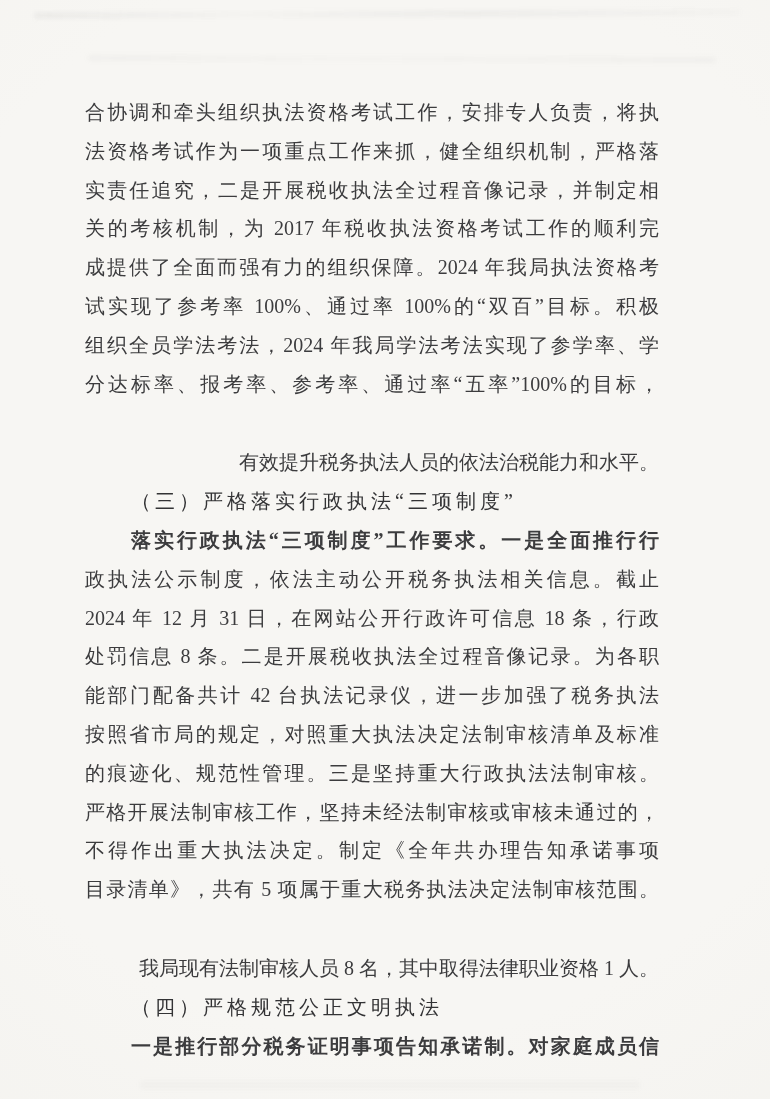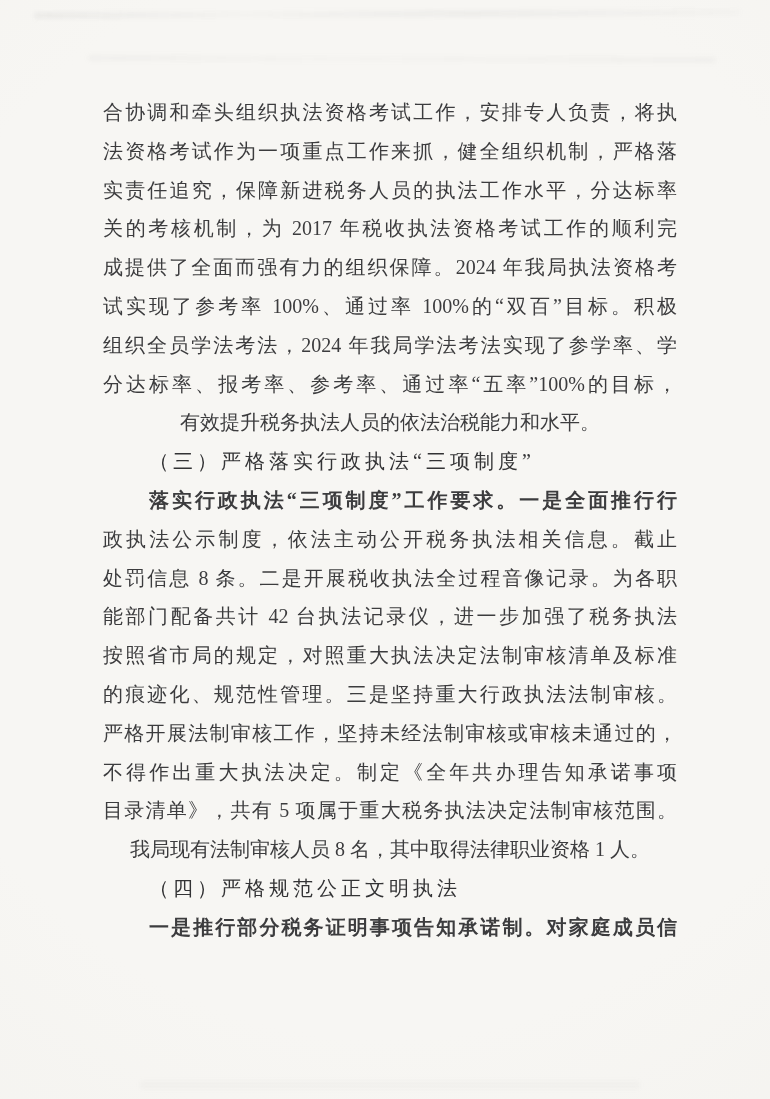--- a/index.html
+++ b/index.html
@@ -40,37 +40,38 @@
       rgba(140,140,140,0.06), rgba(150,150,150,0.02) 40%,
       rgba(140,140,140,0.055));
     transform: rotate(0.2deg);
   }
   .artifact-bottom {
     bottom: 10px; left: 140px; width: 500px; height: 8px;
     background: rgba(150,150,150,0.045);
   }
   .text-block {
     position: absolute;
-    left: 103px;
+    left: 85px;
     top: 93px;
     width: 574px;
     font-size: 20px;
     line-height: 38.8px;
     color: #3c3c3e;
   }
   .line {
     height: 38.8px;
     overflow: hidden;
   }
   .line--body {
     text-align: justify;
     text-align-last: justify;
   }
   .line--last {
-    text-align: center;
+    text-align: right;
+    margin-top: 40px;
   }
   .line--indent {
     text-align: justify;
     text-align-last: justify;
     text-indent: 46px;
     font-weight: bold;
   }
   .line--heading {
     font-weight: normal;
     padding-left: 46px;
@@ -82,30 +83,31 @@
 <body>
 
 <div class="page">
   <div class="artifact artifact-top1"></div>
   <div class="artifact artifact-top2"></div>
   <div class="artifact artifact-bottom"></div>
 
   <div class="text-block">
     <div class="line line--body">合协调和牵头组织执法资格考试工作，安排专人负责，将执</div>
     <div class="line line--body">法资格考试作为一项重点工作来抓，健全组织机制，严格落</div>
-    <div class="line line--body">实责任追究，保障新进税务人员的执法工作水平，分达标率</div>
+    <div class="line line--body">实责任追究，二是开展税收执法全过程音像记录，并制定相</div>
     <div class="line line--body">关的考核机制，为 2017 年税收执法资格考试工作的顺利完</div>
     <div class="line line--body">成提供了全面而强有力的组织保障。2024 年我局执法资格考</div>
     <div class="line line--body">试实现了参考率 100%、通过率 100%的“双百”目标。积极</div>
     <div class="line line--body">组织全员学法考法，2024 年我局学法考法实现了参学率、学</div>
     <div class="line line--body">分达标率、报考率、参考率、通过率“五率”100%的目标，</div>
     <div class="line line--last">有效提升税务执法人员的依法治税能力和水平。</div>
     <div class="line line--heading">（三）严格落实行政执法“三项制度”</div>
     <div class="line line--indent">落实行政执法“三项制度”工作要求。一是全面推行行</div>
     <div class="line line--body">政执法公示制度，依法主动公开税务执法相关信息。截止</div>
+    <div class="line line--body">2024 年 12 月 31 日，在网站公开行政许可信息 18 条，行政</div>
     <div class="line line--body">处罚信息 8 条。二是开展税收执法全过程音像记录。为各职</div>
     <div class="line line--body">能部门配备共计 42 台执法记录仪，进一步加强了税务执法</div>
     <div class="line line--body">按照省市局的规定，对照重大执法决定法制审核清单及标准</div>
     <div class="line line--body">的痕迹化、规范性管理。三是坚持重大行政执法法制审核。</div>
     <div class="line line--body">严格开展法制审核工作，坚持未经法制审核或审核未通过的，</div>
     <div class="line line--body">不得作出重大执法决定。制定《全年共办理告知承诺事项</div>
     <div class="line line--body">目录清单》，共有 5 项属于重大税务执法决定法制审核范围。</div>
     <div class="line line--last">我局现有法制审核人员 8 名，其中取得法律职业资格 1 人。</div>
     <div class="line line--heading">（四）严格规范公正文明执法</div>
     <div class="line line--indent">一是推行部分税务证明事项告知承诺制。对家庭成员信</div>

